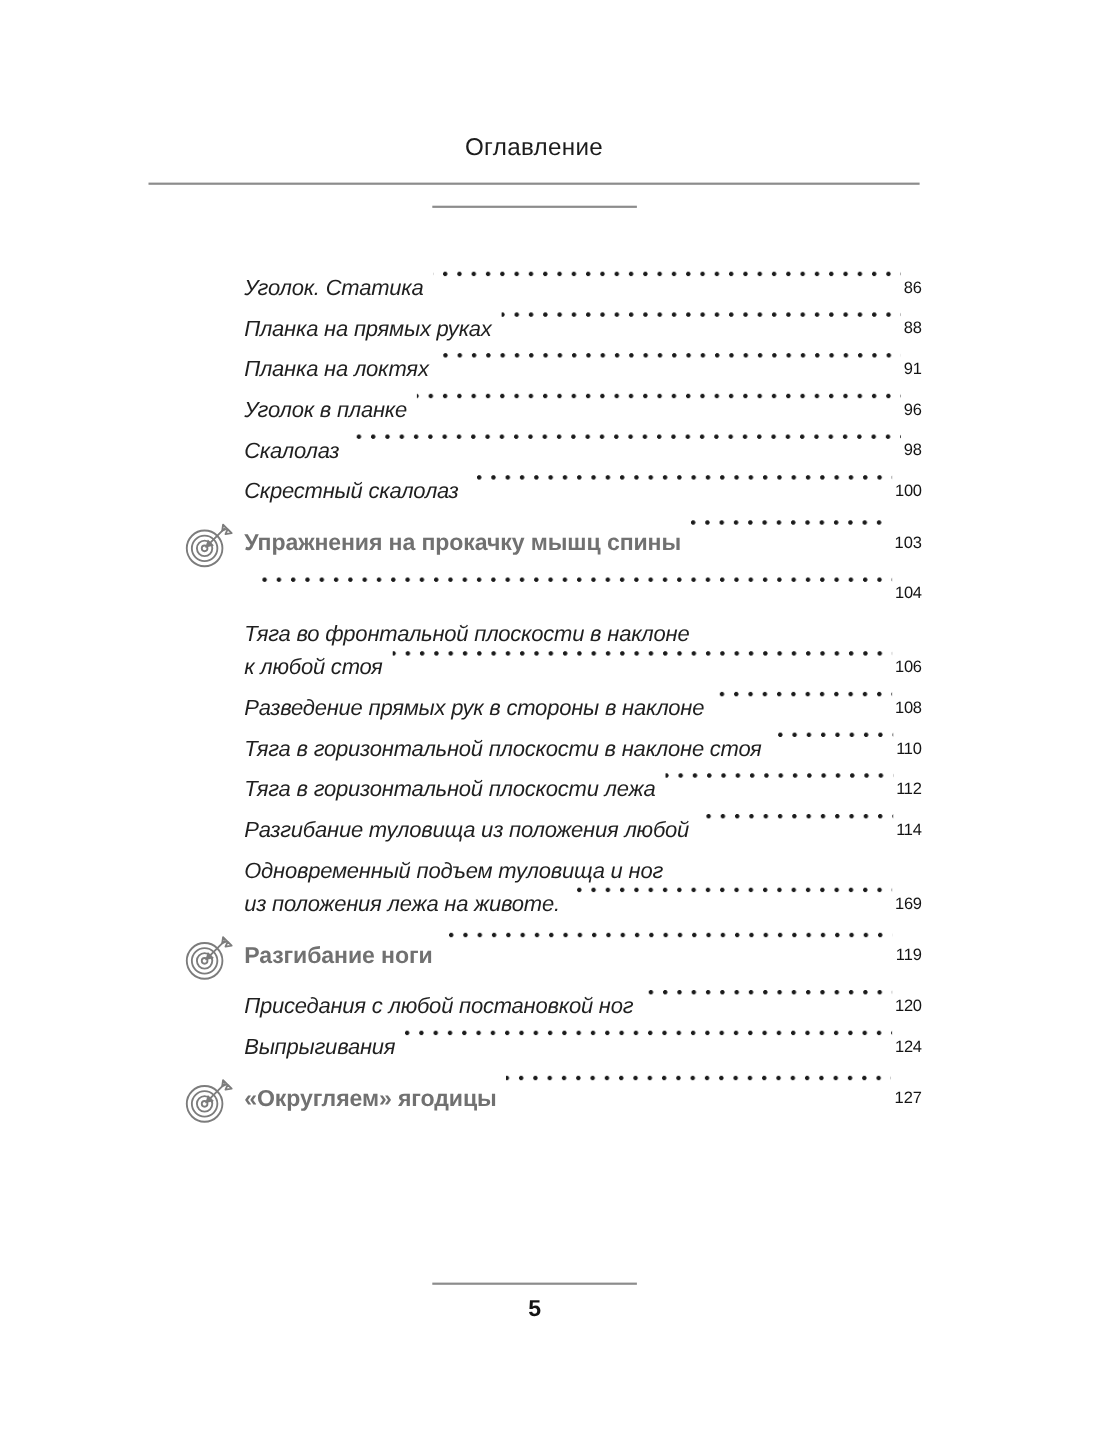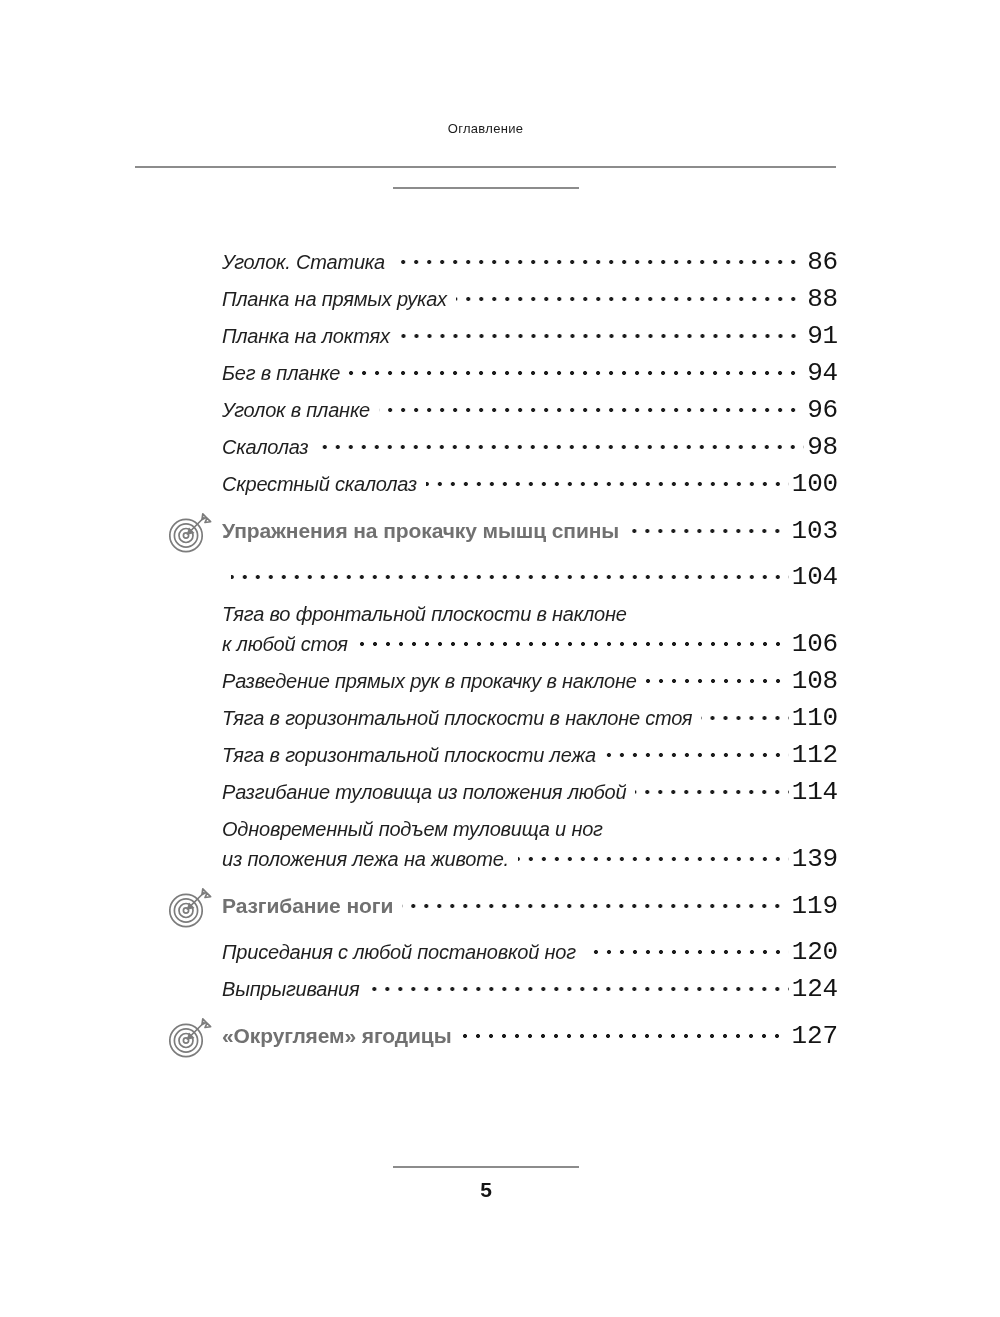--- a/index.html
+++ b/index.html
@@ -2,55 +2,55 @@
 <html><head>
 <meta charset="utf-8">
 <style>
   html,body { margin:0; padding:0; background:#ffffff; }
   .page {
     position:relative; width:1000px; height:1317px; background:#ffffff;
     font-family:"Liberation Sans", sans-serif; overflow:hidden;
   }
   .page-title {
     position:absolute; top:121px; left:135px; width:701px; text-align:center;
-    font-size:13px; color:#1c1c1c; letter-spacing:0.3px;
+    font-size:22px; color:#1c1c1c; letter-spacing:0.3px;
   }
   .rule { position:absolute; height:2px; background:#8c8c8c; }
   .header-rule   { top:166px; left:135px; width:701px; }
   .header-divider{ top:187px; left:393px; width:186px; }
   .footer-divider{ top:1166px; left:393px; width:186px; }
   .footer-num {
     position:absolute; top:1178px; left:393px; width:186px; text-align:center;
     font-weight:bold; font-size:21px; color:#141414;
   }
   .toc { position:absolute; top:247px; left:166px; width:672px; }
   .row { margin-bottom:7px; }
-  .row .line { display:flex; align-items:center; }
+  .row .line { display:flex; align-items:flex-start; }
   .row.item {
     font-style:italic; font-size:20px; line-height:30px; color:#1f1f1f;
     padding-left:56px; letter-spacing:-0.2px;
   }
   .row.section {
     position:relative; margin-top:11px; margin-bottom:10px; padding-left:56px;
     font-weight:bold; font-size:21px; line-height:42px; color:#717171;
     letter-spacing:-0.1px;
   }
   .row.section .bullet {
     position:absolute; left:0; top:50%; transform:translateY(-44%);
     width:46px; height:42px;
   }
   .dots {
     flex:1 1 auto; min-width:18px; height:4px; margin:0 3px 0 9px;
     background-image:radial-gradient(circle at 2px 2px, #1b1b1b 1.7px, transparent 2.3px);
     background-size:13px 4px; background-repeat:repeat-x;
     background-position:right bottom;
   }
   .num {
-    font-family:Liberation Mono, monospace; font-style:normal; font-weight:normal;
-    font-size:26px; color:#141414; white-space:nowrap;
+    font-family:Liberation Sans, sans-serif; font-style:normal; font-weight:normal;
+    font-size:15px; color:#141414; white-space:nowrap;
   }
   .row.section .num { font-weight:normal; }
 </style>
 </head>
 <body>
 
 <div class="page">
 
   <div class="page-title">Оглавление</div>
   <div class="rule header-rule"></div>
@@ -69,27 +69,20 @@
           <span>Планка на прямых руках</span>
           <span class="dots"></span>
           <span class="num">88</span>
         </div>
       </div>
       <div class="row item">
         <div class="line">
           <span>Планка на локтях</span>
           <span class="dots"></span>
           <span class="num">91</span>
-        </div>
-      </div>
-      <div class="row item">
-        <div class="line">
-          <span>Бег в планке</span>
-          <span class="dots"></span>
-          <span class="num">94</span>
         </div>
       </div>
       <div class="row item">
         <div class="line">
           <span>Уголок в планке</span>
           <span class="dots"></span>
           <span class="num">96</span>
         </div>
       </div>
       <div class="row item">
@@ -136,21 +129,21 @@
           <span>Тяга во фронтальной плоскости в наклоне</span>
         </div>
         <div class="line">
           <span>к любой стоя</span>
           <span class="dots"></span>
           <span class="num">106</span>
         </div>
       </div>
       <div class="row item">
         <div class="line">
-          <span>Разведение прямых рук в прокачку в наклоне</span>
+          <span>Разведение прямых рук в стороны в наклоне</span>
           <span class="dots"></span>
           <span class="num">108</span>
         </div>
       </div>
       <div class="row item">
         <div class="line">
           <span>Тяга в горизонтальной плоскости в наклоне стоя</span>
           <span class="dots"></span>
           <span class="num">110</span>
         </div>
@@ -169,21 +162,21 @@
           <span class="num">114</span>
         </div>
       </div>
       <div class="row item">
         <div class="line">
           <span>Одновременный подъем туловища и ног</span>
         </div>
         <div class="line">
           <span>из положения лежа на животе.</span>
           <span class="dots"></span>
-          <span class="num">139</span>
+          <span class="num">169</span>
         </div>
       </div>
       <div class="row section">
         <svg class="bullet" viewBox="0 0 46 42" xmlns="http://www.w3.org/2000/svg">
       <g fill="none" stroke="#7c7c7c" stroke-width="1.7" stroke-linecap="round" stroke-linejoin="round">
         <circle cx="20" cy="23" r="16.2"></circle>
         <circle cx="20" cy="23" r="11.6"></circle>
         <circle cx="20" cy="23" r="7"></circle>
         <circle cx="20" cy="23" r="2.6"></circle>
         <line x1="25.5" y1="17.5" x2="38" y2="5"></line>

